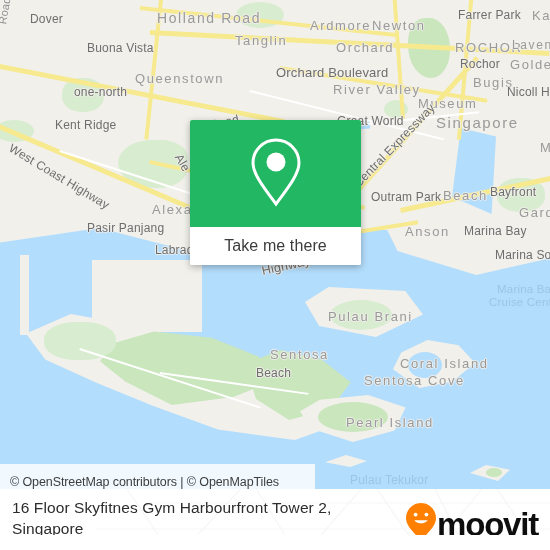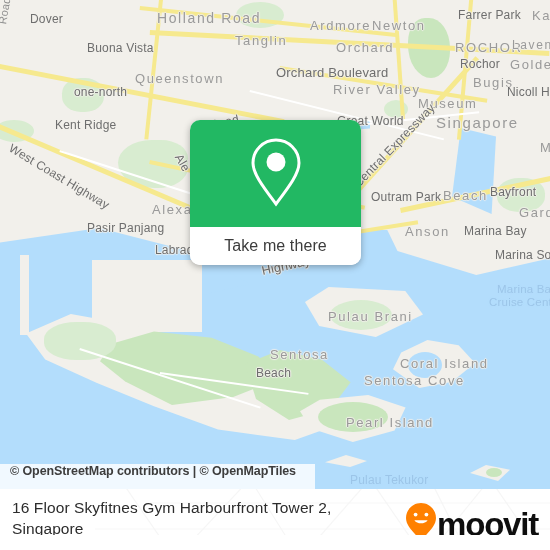--- a/index.html
+++ b/index.html
@@ -75,38 +75,37 @@
 
   
   #attribution-bar {
     position: absolute;
     left: 0;
     bottom: 0;
     height: 25px;
     width: 315px;
     background: rgba(255,255,255,0.82);
     display: flex;
-    align-items: flex-start;
+    align-items: flex-end;
     padding-left: 10px;
     box-sizing: border-box;
-    font-weight: bold;
   }
   #attribution-bar .attr-text {
     font-size: 12.5px;
     color: #3d3d3d;
     letter-spacing: -0.1px;
   }
 
   
   #take-me-there-card {
     position: absolute;
     left: 190px;
     top: 120px;
     width: 171px;
-    border-radius: 10px;
+    border-radius: 2px;
     overflow: hidden;
     box-shadow: 0 2px 7px rgba(0,0,0,0.30);
     background: #ffffff;
   }
   #card-green-panel {
     height: 107px;
     background: #22b863;
     display: flex;
     align-items: center;
     justify-content: center;

